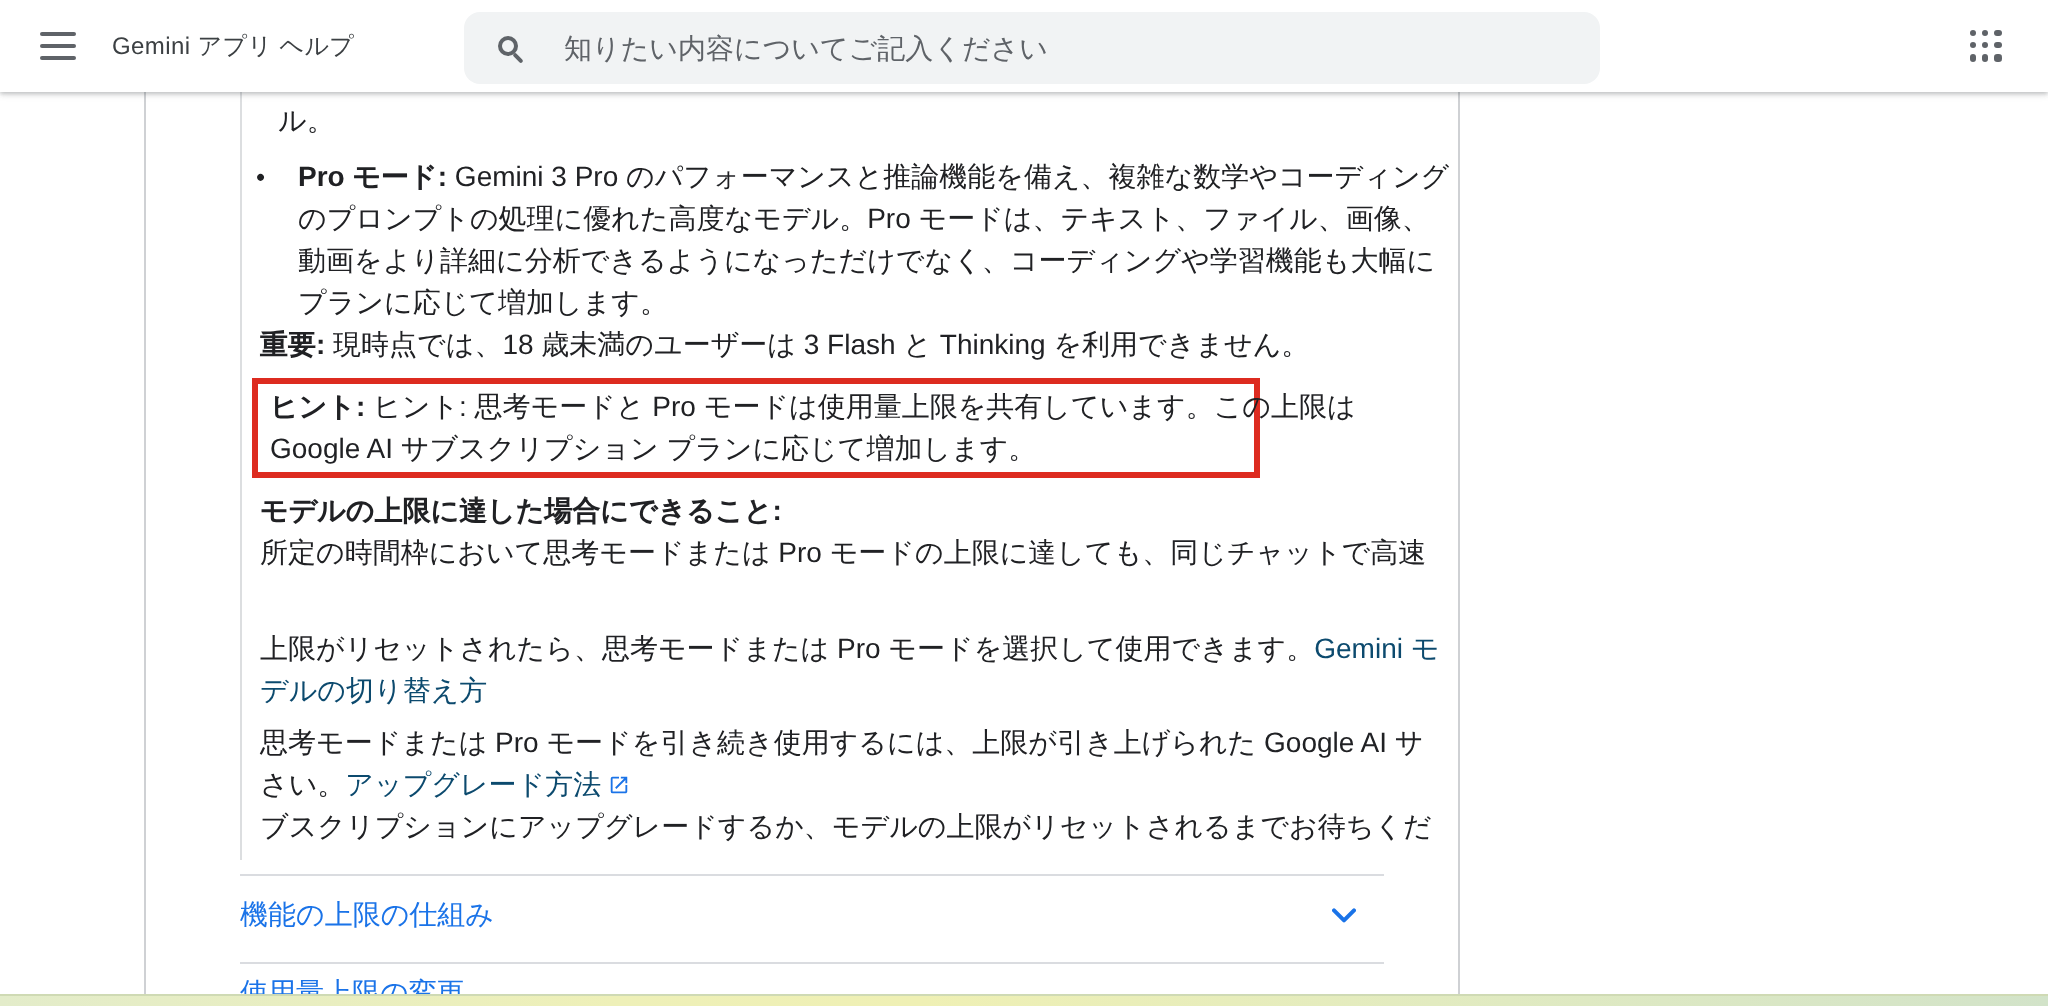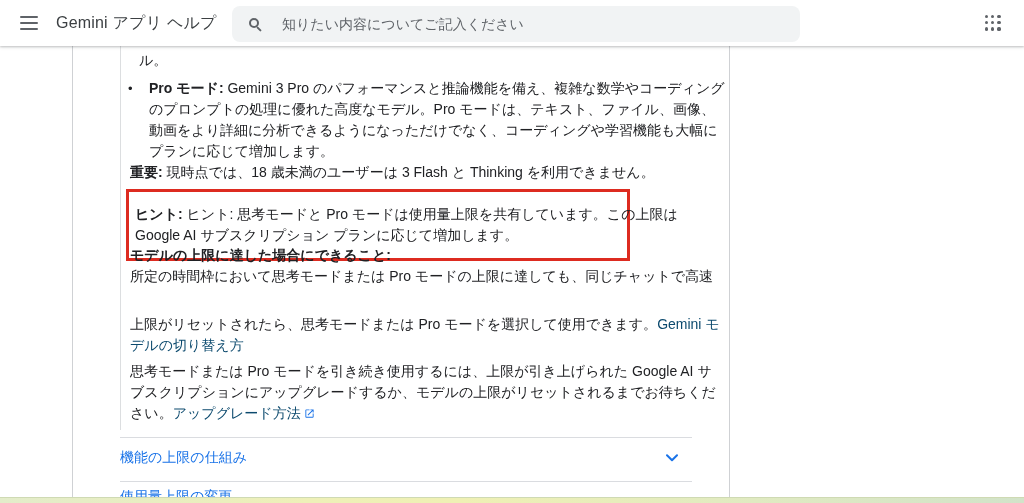--- a/index.html
+++ b/index.html
@@ -7,21 +7,21 @@
     font-family:"Liberation Sans","DejaVu Sans",sans-serif; }
   .stage { position:relative; width:1024px; height:503px; background:#fff; overflow:hidden; }
 
   
   .header { position:absolute; top:0; left:0; width:1024px; height:46px; background:#fff;
     box-shadow:0 1px 2px rgba(60,64,67,.25), 0 1px 4px rgba(60,64,67,.12); z-index:20; }
   .menu-btn { position:absolute; left:18px; top:13px; width:22px; height:20px; cursor:pointer; }
   .menu-btn span { position:absolute; left:2px; width:18px; height:2px; background:#5f6368; border-radius:1px; }
   .menu-btn span:nth-child(1){ top:3px; } .menu-btn span:nth-child(2){ top:9px; } .menu-btn span:nth-child(3){ top:15px; }
   .app-title { position:absolute; left:56px; top:0; height:37px; line-height:46px;
-    font-size:16px; color:#3c4043; letter-spacing:.2px; white-space:nowrap; }
+    font-size:12px; color:#3c4043; letter-spacing:.2px; white-space:nowrap; }
   .search-box { position:absolute; left:232px; top:6px; width:568px; height:36px;
     background:#f1f3f4; border-radius:8px; display:flex; align-items:center; }
   .mag { position:relative; width:13px; height:13px; margin-left:17px; flex:0 0 auto; }
   .mag i { display:block; width:10px; height:10px; border:2px solid #5f6368; border-radius:50%; }
   .mag::after { content:""; position:absolute; width:2px; height:6px; background:#5f6368;
     left:9px; top:8px; transform:rotate(-45deg); border-radius:1px; }
   .search-input { flex:1; border:none; outline:none; background:transparent; margin-left:20px;
     font-size:14px; color:#202124; font-family:inherit; }
   .search-input::placeholder { color:#5f6368; opacity:1; }
   .apps-btn { position:absolute; right:23px; top:15px; width:16px; height:16px; display:grid;
@@ -40,21 +40,21 @@
   .line { height:21px; line-height:21px; white-space:nowrap; }
   .b { font-weight:700; }
   .lnk { color:#0c4a6e; cursor:pointer; }
   .blk { position:absolute; }
 
   .frag { left:139px; top:50px; }
   .bullet-item { left:128px; top:78px; }
   .bullet-item .marker { position:absolute; left:0; top:0; height:21px; line-height:21px; font-size:13px; }
   .bullet-item .line { margin-left:21px; }
   .important { left:130px; top:162px; }
-  .hint-box { left:126px; top:189px; width:504px; border:3px solid #dd2b20; padding:12px 6px; background:#fff; }
+  .hint-box { left:126px; top:189px; width:504px; border:3px solid #dd2b20; padding:1px 6px; background:#fff; }
   .heading { left:130px; top:245px; font-weight:700; }
   .para-fast { left:130px; top:266px; }
   .para-reset { left:130px; top:314px; }
   .para-upgrade { left:130px; top:361px; }
 
   .ext-icon { display:inline-block; vertical-align:-1px; margin-left:3px; }
 
   .divider { position:absolute; left:120px; width:572px; height:1px; background:#dadce0; }
   .divider-1 { top:437px; } .divider-2 { top:481px; }
 
@@ -131,24 +131,24 @@
       <div class="line">所定の時間枠において思考モードまたは Pro モードの上限に達しても、同じチャットで高速</div>
     </div>
 
     <div class="blk para-reset">
       <div class="line"><span>上限がリセットされたら、思考モードまたは Pro モードを選択して使用できます。</span><span class="lnk">Gemini モ</span></div>
       <div class="line"><span class="lnk">デルの切り替え方</span></div>
     </div>
 
     <div class="blk para-upgrade">
       <div class="line">思考モードまたは Pro モードを引き続き使用するには、上限が引き上げられた Google AI サ</div>
-      <div class="line">ブスクリプションにアップグレードするか、モデルの上限がリセットされるまでお待ちくだ</div>
       <div class="line"><span>さい。</span><span class="lnk">アップグレード方法</span><svg class="ext-icon" width="11" height="11" viewBox="0 0 24 24">
             <path fill="#1a73e8" d="M19 19H5V5h7V3H5a2 2 0 0 0-2 2v14a2 2 0 0 0 2 2h14c1.1 0 2-.9 2-2v-7h-2v7zM14 3v2h3.59l-9.83 9.83 1.41 1.41L19 6.41V10h2V3h-7z"></path>
           </svg></div>
+      <div class="line">ブスクリプションにアップグレードするか、モデルの上限がリセットされるまでお待ちくだ</div>
     </div>
 
     <div class="divider divider-1"></div>
 
     <div class="accordion">
       <span class="acc-label">機能の上限の仕組み</span>
       <span class="chevron">
         <svg width="12" height="8" viewBox="0 0 12 8">
             <path d="M1 1.2 L6 6.2 L11 1.2" fill="none" stroke="#1a73e8" stroke-width="2" stroke-linecap="round" stroke-linejoin="round"></path>
           </svg>

